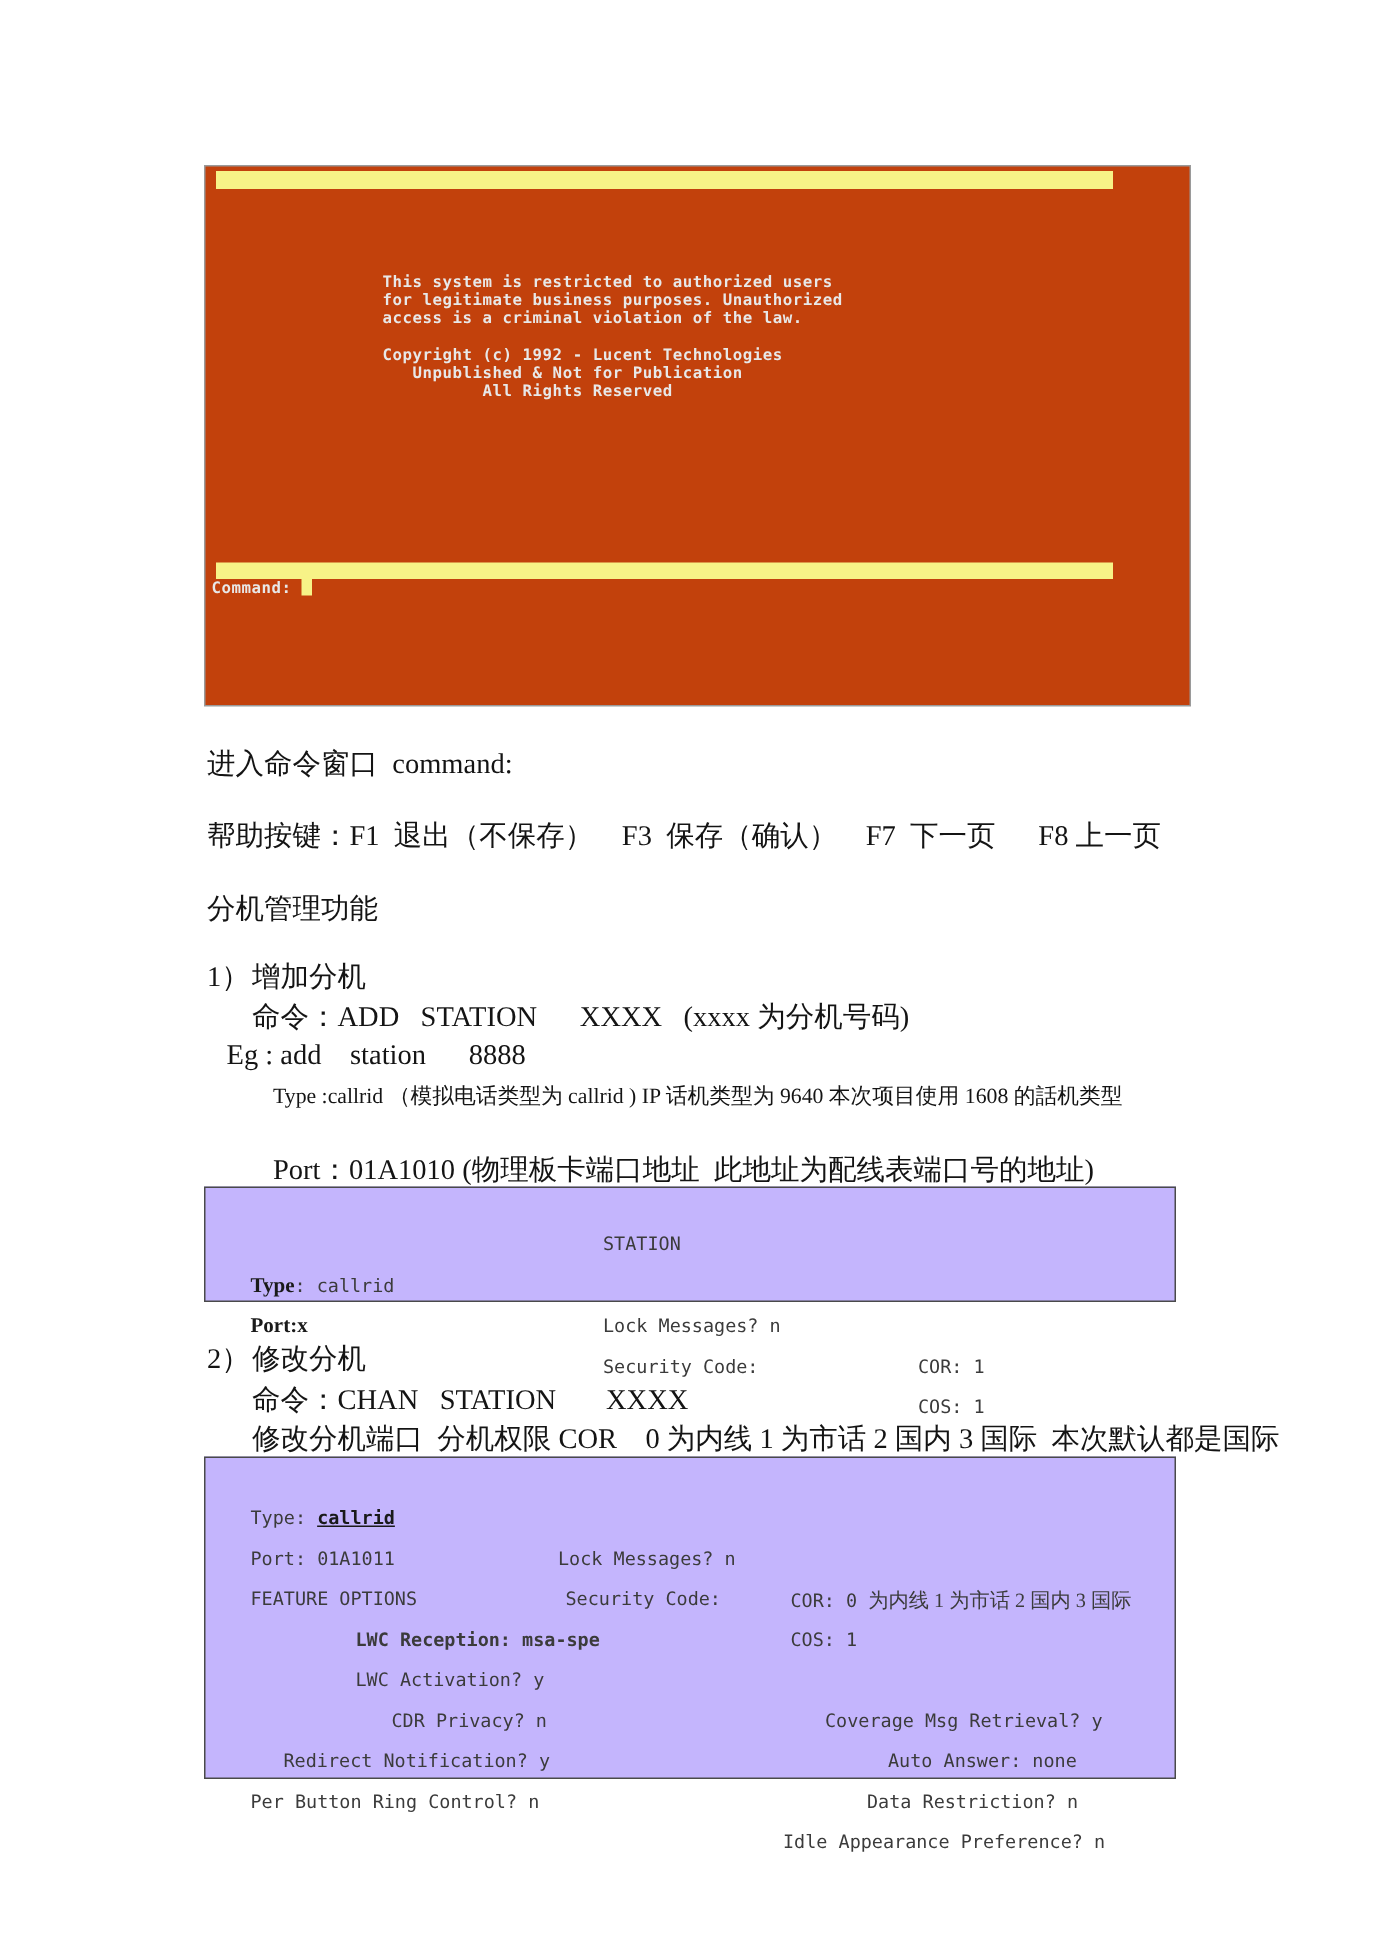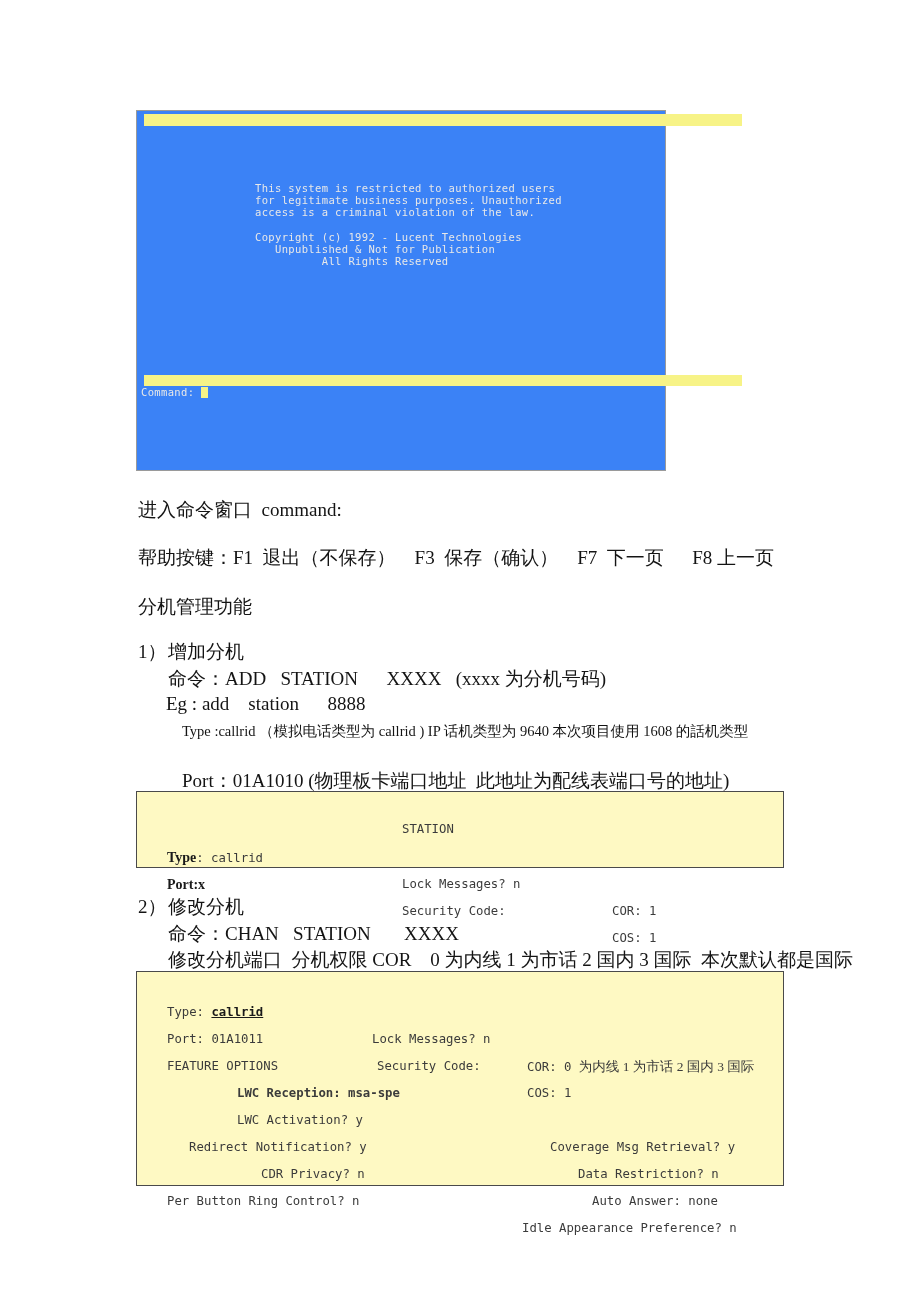--- a/index.html
+++ b/index.html
@@ -14,25 +14,26 @@
     font-family: "Liberation Serif", serif;
     color: #000000;
     overflow: hidden;
   }
 
   
   #terminal {
     position: absolute;
     left: 137px;
     top: 111px;
-    width: 528px;
+    width: 656px;
     height: 359px;
-    background: #3b82f6;
+    background: #c2410c;
     box-sizing: border-box;
     box-shadow: 0 0 0 1px #9a9a9a;
+    font-weight: bold;
   }
   #terminal-topbar {
     position: absolute;
     left: 7px;
     top: 3px;
     width: 598px;
     height: 12px;
     background: #f7f387;
   }
   #terminal-banner {
@@ -89,21 +90,21 @@
     font-size: 14.5px;
     line-height: 26px;
     color: #141414;
   }
 
   
   .form-box {
     position: absolute;
     box-sizing: border-box;
     border: 1.2px solid #4a4a4a;
-    background: #fef9c3;
+    background: #c4b5fd;
   }
   .form-row {
     position: relative;
     height: 27px;
     font-family: "DejaVu Sans Mono", "Liberation Mono", monospace;
     font-size: 12.3px;
     line-height: 27px;
     color: #3b3b3b;
     white-space: pre;
   }
@@ -149,21 +150,21 @@
 
 <div class="doc-line" style="left:138px; top:500px;">进入命令窗口  command:</div>
 
 <div class="doc-line" style="left:138px; top:548px;">帮助按键：F1  退出（不保存）    F3  保存（确认）    F7  下一页      F8 上一页</div>
 
 <div class="doc-line" style="left:138px; top:597px;">分机管理功能</div>
 
 <div class="doc-line" style="left:138px; top:642px;">1）</div>
 <div class="doc-line" style="left:168px; top:642px;">增加分机</div>
 <div class="doc-line" style="left:168px; top:669px;">命令：ADD   STATION      XXXX   (xxxx 为分机号码)</div>
-<div class="doc-line" style="left:166px; top:694px;">Eg : add    station      8888</div>
+<div class="doc-line" style="left:151px; top:694px;">Eg : add    station      8888</div>
 <div class="doc-wrap" style="left:138px; top:718px; width:648px; text-indent:44px;">Type :callrid    （模拟电话类型为 callrid )    IP  话机类型为 9640  本次项目使用 1608 的話机类型</div>
 <div class="doc-line" style="left:182px; top:771px;">Port：01A1010 (物理板卡端口地址  此地址为配线表端口号的地址)</div>
 
 <div class="form-box" style="left:136px; top:791px; width:648px; height:77px;">
 
   <div class="form-row" style="height:25px; line-height:25px;">
     <span class="form-cell" style="left:265px;">STATION</span>
   </div>
 
   <div class="form-row">
@@ -205,26 +206,26 @@
   <div class="form-row" style="height:27px;font-weight:bold;">
     <span class="form-cell" style="left:100px;">LWC Reception: msa-spe</span>
   </div>
 
   <div class="form-row" style="height:27px;">
     <span class="form-cell" style="left:100px;">LWC Activation? y</span>
     <span class="form-cell" style="left:413px;">Coverage Msg Retrieval? y</span>
   </div>
 
   <div class="form-row" style="height:27px;">
+    <span class="form-cell" style="left:124px;">CDR Privacy? n</span>
+    <span class="form-cell" style="left:455px;">Auto Answer: none</span>
+  </div>
+
+  <div class="form-row" style="height:27px;">
     <span class="form-cell" style="left:52px;">Redirect Notification? y</span>
     <span class="form-cell" style="left:441px;">Data Restriction? n</span>
   </div>
 
   <div class="form-row" style="height:27px;">
-    <span class="form-cell" style="left:124px;">CDR Privacy? n</span>
-    <span class="form-cell" style="left:455px;">Auto Answer: none</span>
-  </div>
-
-  <div class="form-row" style="height:27px;">
     <span class="form-cell" style="left:30px;">Per Button Ring Control? n</span>
     <span class="form-cell" style="left:385px;">Idle Appearance Preference? n</span>
   </div>
 </div>
 
 </body></html>

